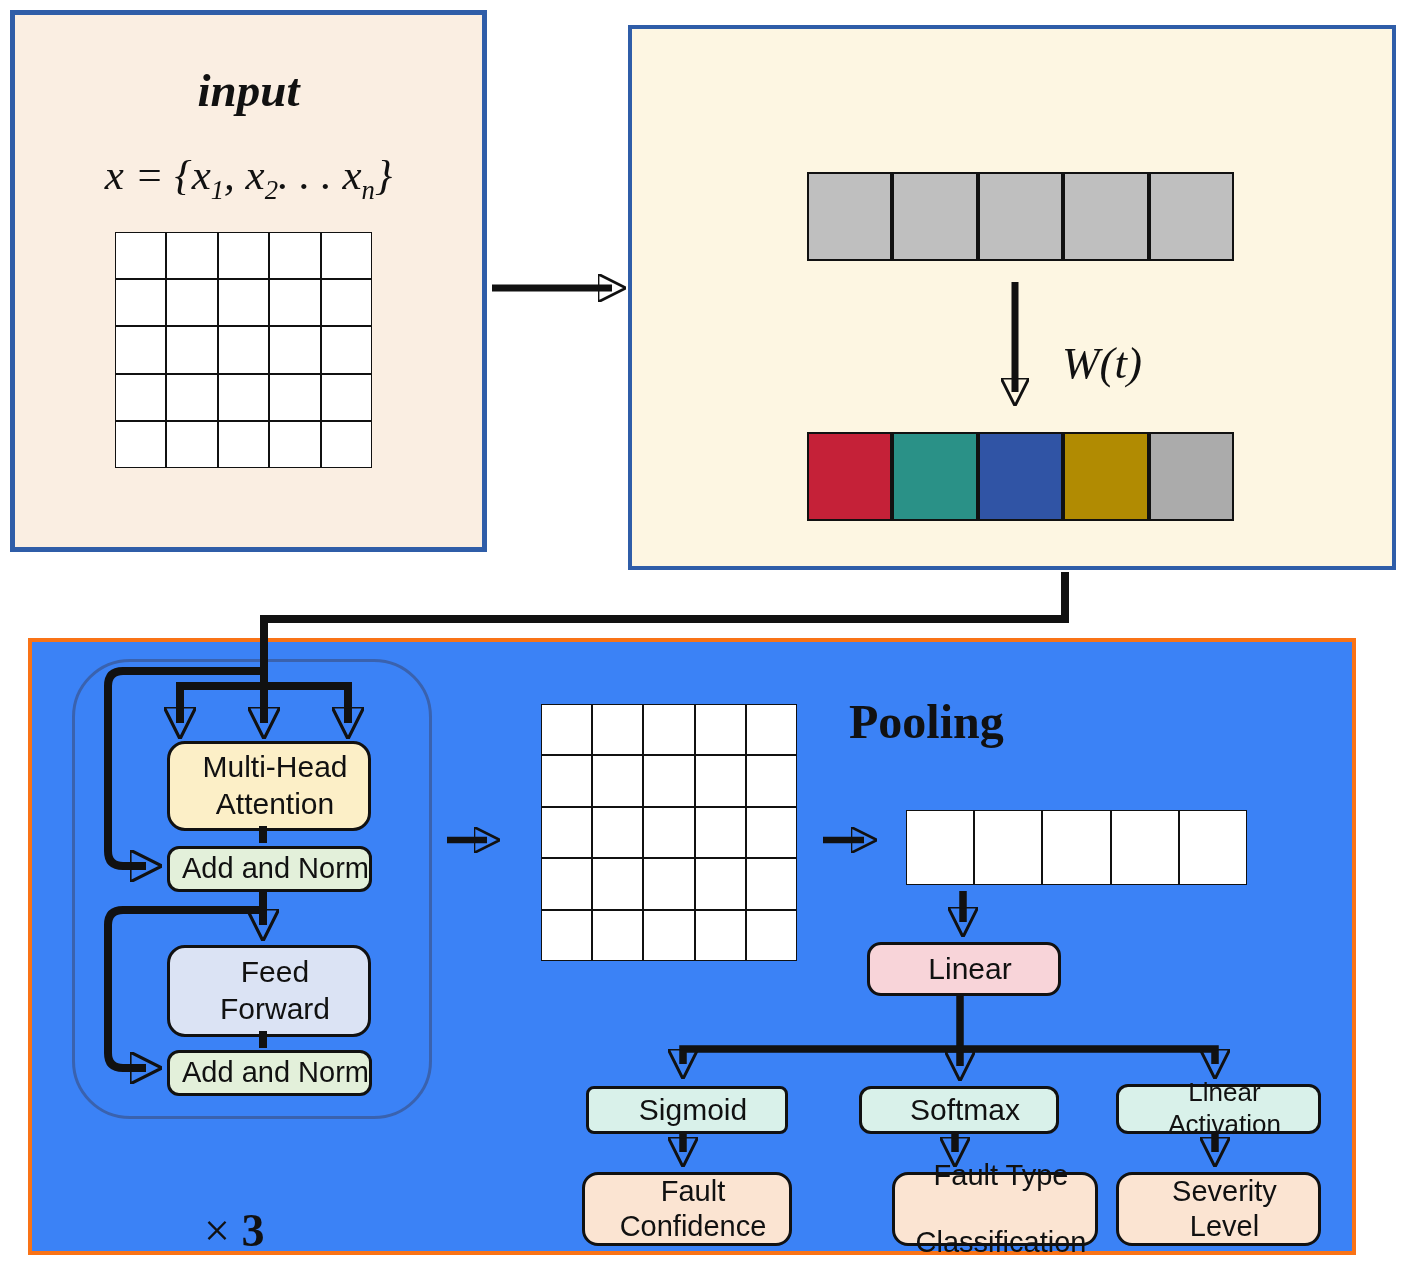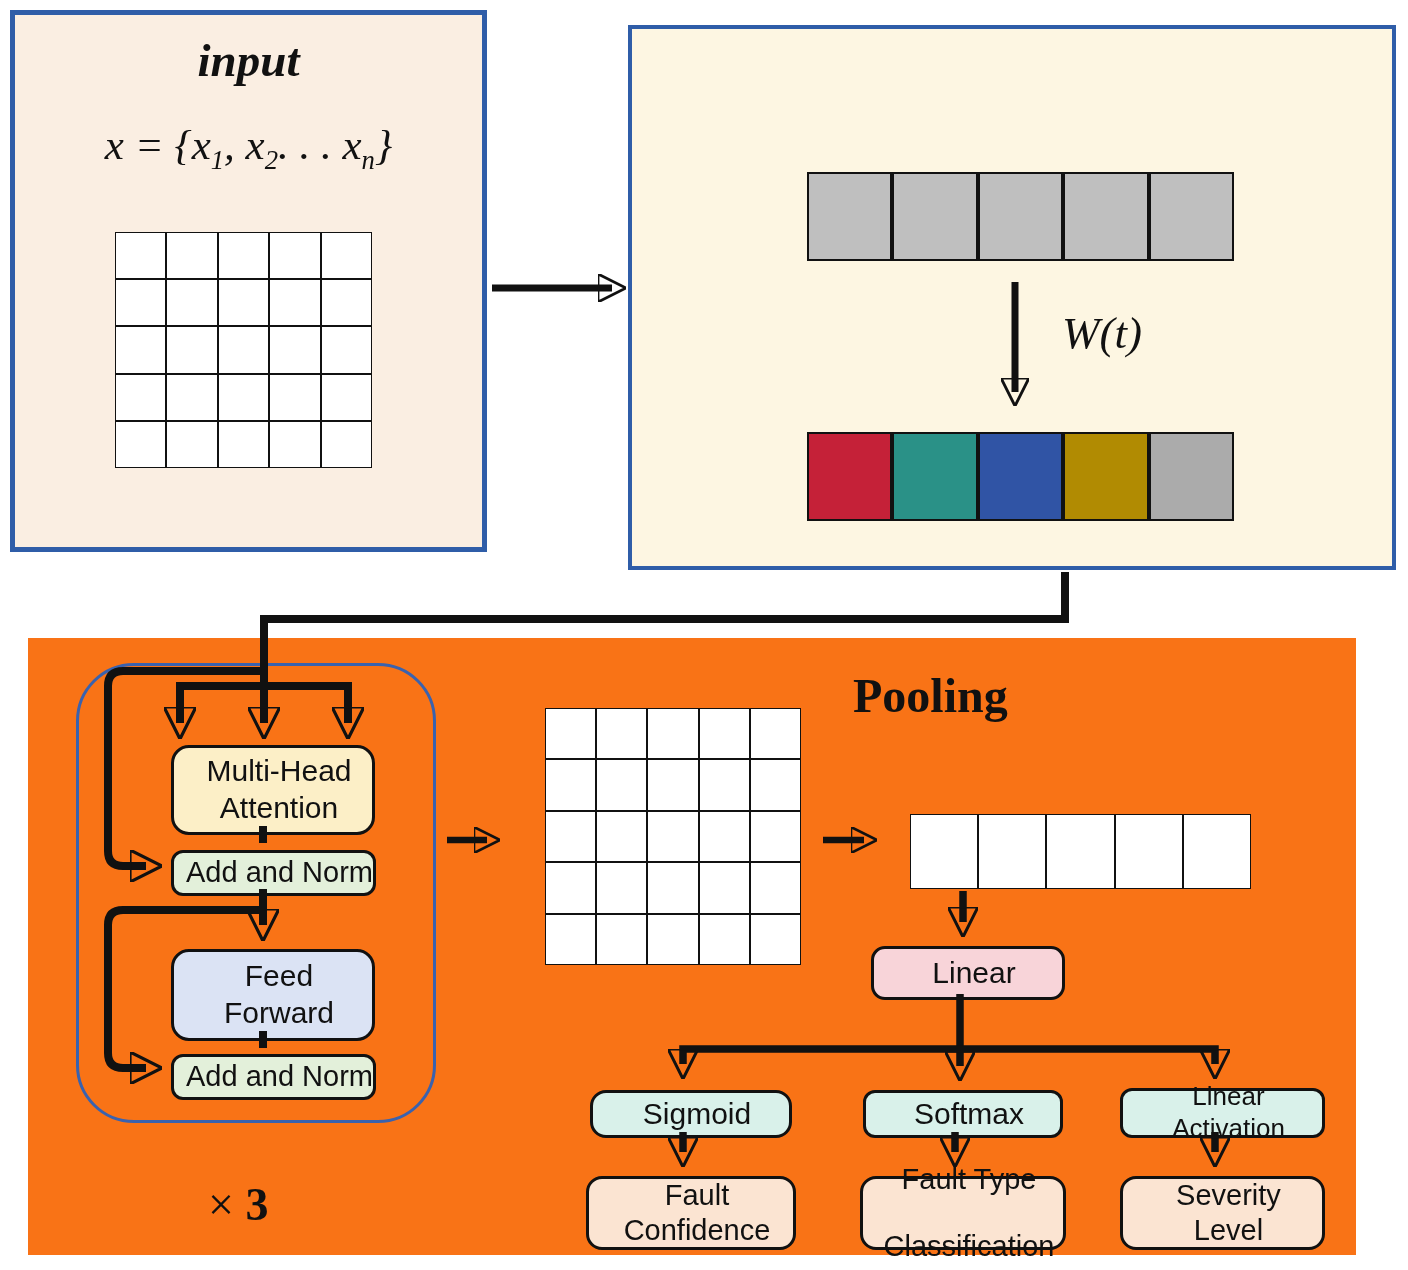--- a/index.html
+++ b/index.html
@@ -1,22 +1,22 @@
 <!DOCTYPE html>
 <html><head>
 <meta charset="utf-8">
 <style>
   html,body{margin:0;padding:0;background:#fff;}
   #canvas{position:relative;width:1408px;height:1270px;background:#ffffff;overflow:hidden;
           font-family:"Liberation Sans",sans-serif;color:#111;}
   .panel{position:absolute;box-sizing:border-box;}
   #input-panel{left:10px;top:10px;width:477px;height:542px;background:#faeee2;border:5px solid #2f5da8;}
   #ipe-panel{left:628px;top:25px;width:768px;height:545px;background:#fdf6e2;border:4px solid #2f5da8;}
-  #pooling-panel{left:28px;top:638px;width:1328px;height:617px;background:#f97316;border:8px solid #f97316;}
-  .serif{font-family:"Liberation Serif",serif;}
+  #pooling-panel{left:28px;top:638px;width:1328px;height:617px;background:#3b82f6;border:4px solid #f97316;}
+  .serif{font-family:"Liberation Serif",serif;margin-top:30px;}
   .center-text{position:absolute;left:0;right:0;text-align:center;}
   #input-title{top:18px;font-size:47px;font-weight:bold;font-style:italic;}
   #input-formula{top:105px;font-size:43px;font-style:italic;}
   #input-formula sub{font-size:0.62em;}
   #ipe-title{top:28px;font-size:47px;font-weight:bold;}
   #pooling-title{position:absolute;left:817px;top:22px;font-size:48px;font-weight:bold;}
   #wt-label{position:absolute;left:430px;top:278px;font-size:45px;font-style:italic;text-align:center;}
   #times3{position:absolute;left:172px;top:532px;font-size:46px;}
   #times3 .cnt{font-weight:bold;}
   .grid{position:absolute;display:grid;box-sizing:border-box;}
@@ -28,25 +28,25 @@
   #pool-grid{left:509px;top:62px;width:256px;height:257px;grid-template-columns:repeat(5,1fr);grid-template-rows:repeat(5,1fr);}
   #pool-row{left:874px;top:168px;width:341px;height:75px;grid-template-columns:repeat(5,1fr);}
   #encoder-box{position:absolute;left:40px;top:17px;width:360px;height:460px;border:3px solid #3a62ae;border-radius:58px;box-sizing:border-box;}
   .node{position:absolute;box-sizing:border-box;border:3px solid #111;display:flex;flex-direction:column;
         align-items:center;justify-content:center;text-align:center;line-height:1.22;padding-left:12px;}
   #mha-box{left:135px;top:99px;width:204px;height:90px;background:#fcefc7;border-radius:18px;font-size:30px;}
   #addnorm1-box{left:135px;top:204px;width:205px;height:46px;background:#e3f0da;border-radius:12px;font-size:29px;}
   #ff-box{left:135px;top:303px;width:204px;height:92px;background:#dbe3f4;border-radius:18px;font-size:30px;}
   #addnorm2-box{left:135px;top:408px;width:205px;height:46px;background:#e3f0da;border-radius:12px;font-size:29px;}
   #linear-box{left:835px;top:300px;width:194px;height:54px;background:#f8d4d9;border-radius:14px;font-size:30px;}
-  #sigmoid-box{left:554px;top:444px;width:202px;height:48px;background:#d9f1ea;border-radius:16px;font-size:30px;}
+  #sigmoid-box{left:554px;top:444px;width:202px;height:48px;background:#d9f1ea;border-radius:8px;font-size:30px;}
   #softmax-box{left:827px;top:444px;width:200px;height:48px;background:#d9f1ea;border-radius:12px;font-size:30px;}
   #linact-box{left:1084px;top:442px;width:205px;height:50px;background:#d9f1ea;border-radius:12px;font-size:26px;}
   #faultconf-box{left:550px;top:530px;width:210px;height:74px;background:#fbe4d2;border-radius:16px;font-size:29px;}
-  #faulttype-box{left:824px;top:530px;width:206px;height:74px;background:#fbe4d2;border-radius:16px;font-size:29px;gap:32px;}
+  #faulttype-box{left:860px;top:530px;width:206px;height:74px;background:#fbe4d2;border-radius:16px;font-size:29px;gap:32px;}
   #severity-box{left:1084px;top:530px;width:205px;height:74px;background:#fbe4d2;border-radius:16px;font-size:29px;}
   #connector-svg{position:absolute;left:0;top:0;width:1408px;height:1270px;pointer-events:none;}
   #connector-svg path{fill:none;stroke:#111;}
 </style>
 </head>
 <body>
 
 <div id="canvas">
 
   <div class="panel" id="input-panel">

